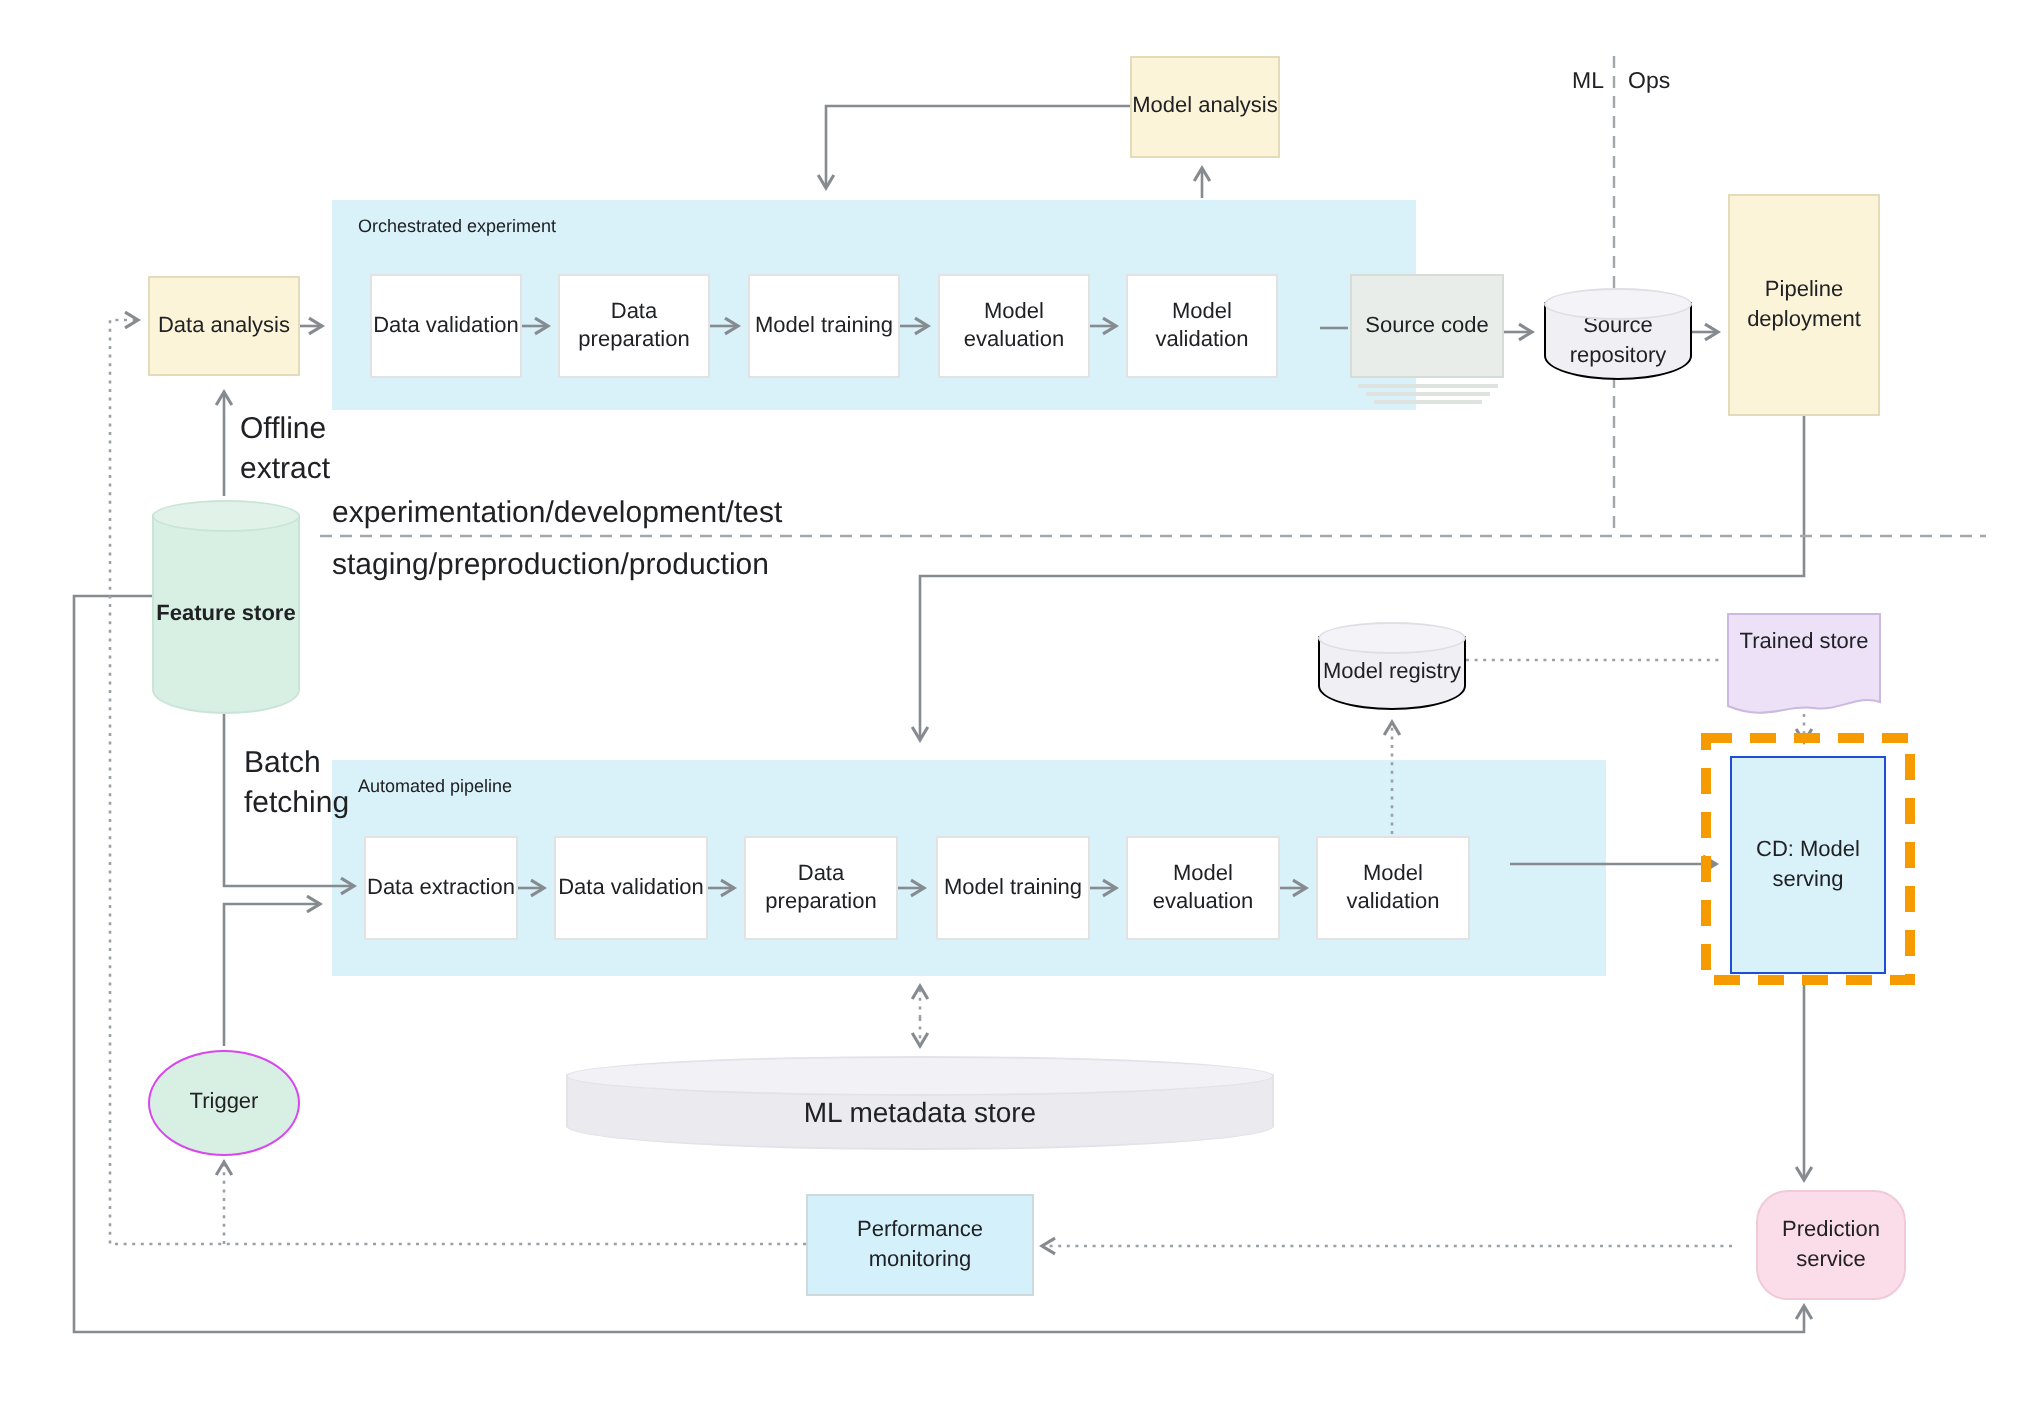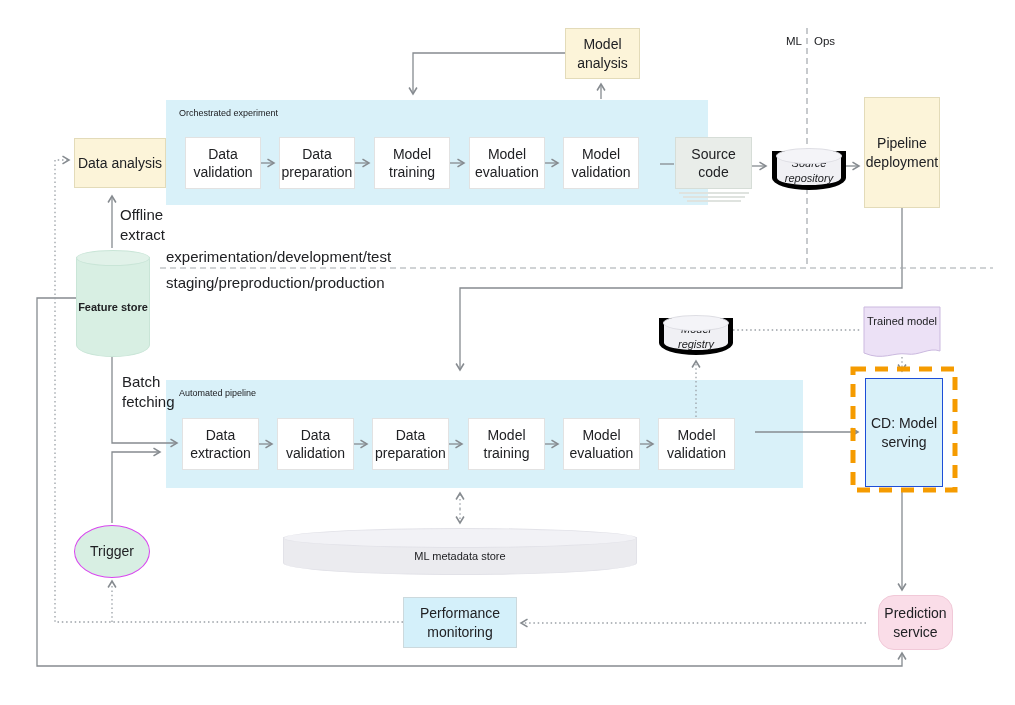--- a/index.html
+++ b/index.html
@@ -4,38 +4,38 @@
 <style>
   html,body { margin:0; padding:0; background:#ffffff; }
   .canvas {
     position:relative; width:1015px; height:705px; background:#ffffff;
     font-family:"Liberation Sans", sans-serif; color:#202124; overflow:hidden;
   }
   .container { position:absolute; background:var(--container-fill,#d9f1f9); z-index:1;padding-left:48px; }
   .container-label { position:absolute; left:13px; top:8px; font-size:9px; color:#202124; white-space:nowrap; }
   svg.wires { position:absolute; left:0; top:0; z-index:2; }
   .node { position:absolute; display:flex; align-items:center; justify-content:center;
-          text-align:center; font-size:14px; line-height:1.3; color:#202124; z-index:3; box-sizing:border-box; }
+          text-align:center; font-size:11px; line-height:1.3; color:#202124; z-index:3; box-sizing:border-box; }
   .box   { background:#ffffff; border:1px solid #e2e2e2; }
   .yellow{ background:var(--process-yellow,#fcf4d9); border:1px solid #e3dbb9; }
   .graybox{ background:var(--neutral-box,#e9ede9); border:1px solid #d6ddd7; }
   .cyanbox{ background:var(--serving-cyan,#d9f1f9); border:1px solid #1d4ed8; }
   .monbox { background:var(--monitoring-cyan,#d4f0fa); border:1px solid #ccd9dd; }
   .pink  { background:var(--prediction-pink,#fadde8); border:1px solid #f1c9d8; border-radius:16px; }
   .ellipse{ background:var(--store-green,#d8efe3); border:1px solid #d946ef; border-radius:50%; }
   .cyl { position:absolute; display:flex; align-items:center; justify-content:center; text-align:center;
          font-size:11px; line-height:1.3; color:#202124; z-index:3; box-sizing:border-box;
          border-radius:0 0 50% 50% / 0 0 12px 12px; }
   .cyl::before { content:""; position:absolute; left:-1px; right:-1px; top:-8px; height:16px;
                  border-radius:50%; box-sizing:border-box; }
-  .cyl-gray { background:var(--artifact-gray,#f0f0f4); border:5px solid #000000;font-style:italic; }
+  .cyl-gray { background:var(--artifact-gray,#f0f0f4); border:1px solid #000000; }
   .cyl-gray::before { background:#f4f4f8; border:1px solid #dedee4; }
   .cyl-green { background:var(--store-green,#d8efe3); border:1px solid #c9e5d7;font-weight:bold; }
   .cyl-green::before { background:#e1f2e9; border:1px solid #c9e5d7; }
-  .cyl-wide { background:var(--metadata-gray,#ebebef); border:1px solid #e2e2e8; font-size:11px; }
+  .cyl-wide { background:var(--metadata-gray,#ebebef); border:1px solid #e2e2e8; font-size:14px; }
   .cyl-wide::before { background:#f2f2f6; border:1px solid #e2e2e8; height:20px; top:-10px; }
   .elabel { position:absolute; font-size:15px; line-height:1.3; color:#202124; z-index:3; }
   .pgline { position:absolute; height:2px; background:#dfe3df; z-index:3; }
   .docnode { position:absolute; z-index:3; }
   .docnode .txt { position:absolute; left:0; right:0; top:8px; text-align:center; font-size:11px; line-height:1.3; color:#202124; }
 </style>
 </head>
 <body>
 
 <div class="canvas">
@@ -113,21 +113,21 @@
       <path d="M807,28 V268"></path>
     </g>
 
     <rect x="853" y="369" width="102" height="121" fill="none" stroke="#f59b00" stroke-width="5" stroke-dasharray="13 9"></rect>
   </svg>
 
   <div class="elabel" style="left:770px;top:34px;width:32px;text-align:right;font-size:11.5px">ML</div>
   <div class="elabel" style="left:814px;top:34px;font-size:11.5px">Ops</div>
 
   <div class="node yellow" style="left:565px;top:28px;width:75px;height:51px">Model analysis</div>
-  <div class="node yellow" style="left:74px;top:138px;width:92px;height:50px">Data analysis</div>
+  <div class="node yellow" style="left:74px;top:138px;width:76px;height:50px">Data analysis</div>
 
   <div class="node box" style="left:185px;top:137px;width:76px;height:52px">Data validation</div>
   <div class="node box" style="left:279px;top:137px;width:76px;height:52px">Data preparation</div>
   <div class="node box" style="left:374px;top:137px;width:76px;height:52px">Model training</div>
   <div class="node box" style="left:469px;top:137px;width:76px;height:52px">Model evaluation</div>
   <div class="node box" style="left:563px;top:137px;width:76px;height:52px">Model validation</div>
 
   <div class="node graybox" style="left:675px;top:137px;width:77px;height:52px">Source code</div>
   <div class="pgline" style="left:679px;top:192px;width:70px"></div>
   <div class="pgline" style="left:683px;top:196px;width:62px"></div>
@@ -143,21 +143,21 @@
   <div class="elabel" style="left:166px;top:273px;white-space:nowrap">staging/preproduction/production</div>
 
   <div class="cyl cyl-green" style="left:76px;top:257px;width:74px;height:100px">Feature store</div>
 
   <div class="cyl cyl-gray" style="left:659px;top:318px;width:74px;height:37px">Model registry</div>
 
   <div class="docnode" style="left:863px;top:306px;width:78px;height:56px">
     <svg width="78" height="56" viewBox="0 0 78 56">
       <path d="M1,1 H77 V45 C66,41 56,50 44,48 C30,46 20,55 1,47 Z" fill="#ece1f6" stroke="#cbb9df" stroke-width="1"></path>
     </svg>
-    <div class="txt">Trained model</div>
+    <div class="txt">Trained store</div>
   </div>
 
   <div class="node box" style="left:182px;top:418px;width:77px;height:52px">Data extraction</div>
   <div class="node box" style="left:277px;top:418px;width:77px;height:52px">Data validation</div>
   <div class="node box" style="left:372px;top:418px;width:77px;height:52px">Data preparation</div>
   <div class="node box" style="left:468px;top:418px;width:77px;height:52px">Model training</div>
   <div class="node box" style="left:563px;top:418px;width:77px;height:52px">Model evaluation</div>
   <div class="node box" style="left:658px;top:418px;width:77px;height:52px">Model validation</div>
 
   <div class="node cyanbox" style="left:865px;top:378px;width:78px;height:109px">CD: Model serving</div>

